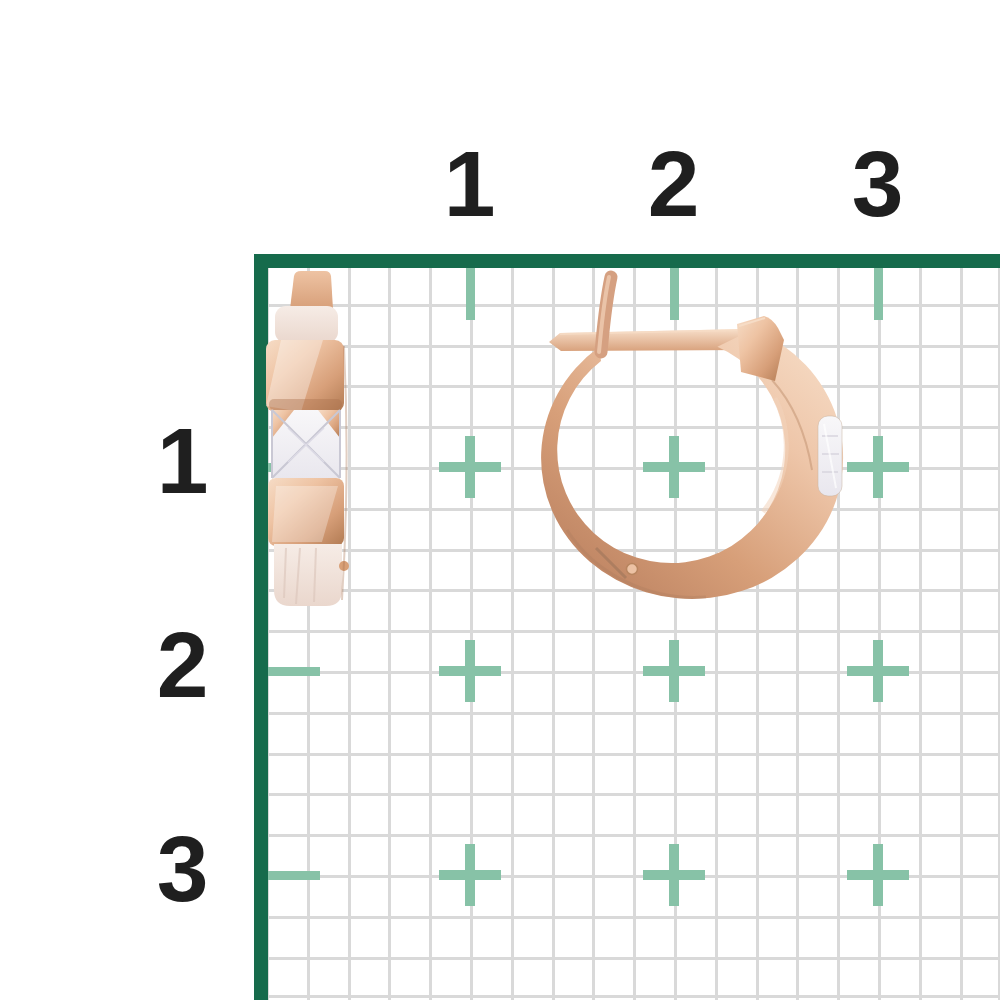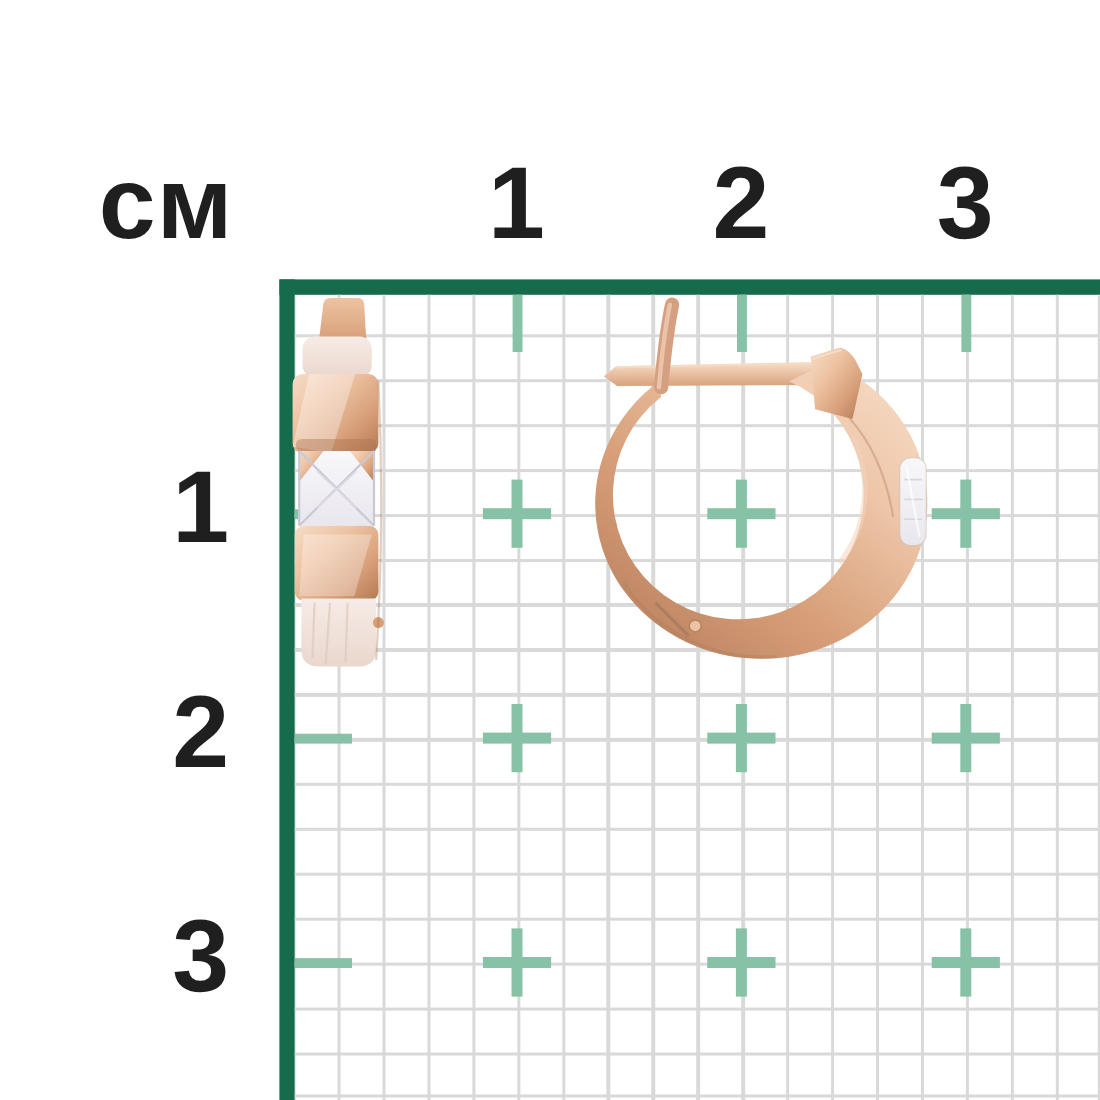--- a/index.html
+++ b/index.html
@@ -32,21 +32,20 @@
   .stop-f1{stop-color:var(--frost-light,#f6ece6);}
   .stop-f2{stop-color:var(--frost-deep,#ead7cd);}
   .stop-s1{stop-color:var(--stone-light,#f8f7f9);}
   .stop-s2{stop-color:var(--stone-deep,#e9e7ee);}
 </style>
 </head>
 <body>
 
 <div class="stage">
 
-  <div class="lbl lbl-unit">см</div>
   <div class="lbl lbl-t1">1</div>
   <div class="lbl lbl-t2">2</div>
   <div class="lbl lbl-t3">3</div>
   <div class="lbl lbl-l1">1</div>
   <div class="lbl lbl-l2">2</div>
   <div class="lbl lbl-l3">3</div>
 
   <div class="edge edge-top"></div>
   <div class="edge edge-left"></div>
 

